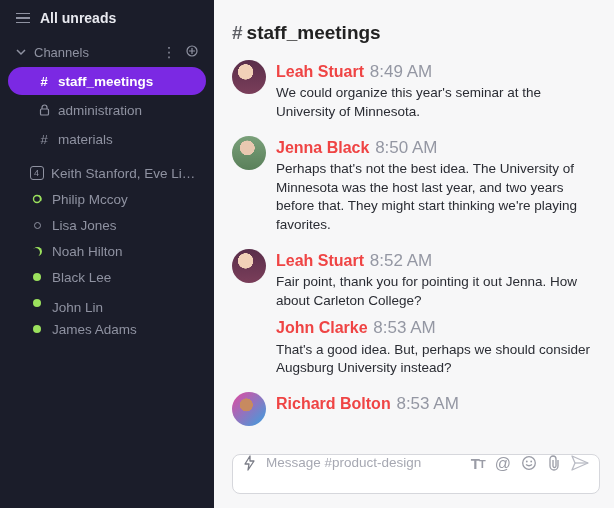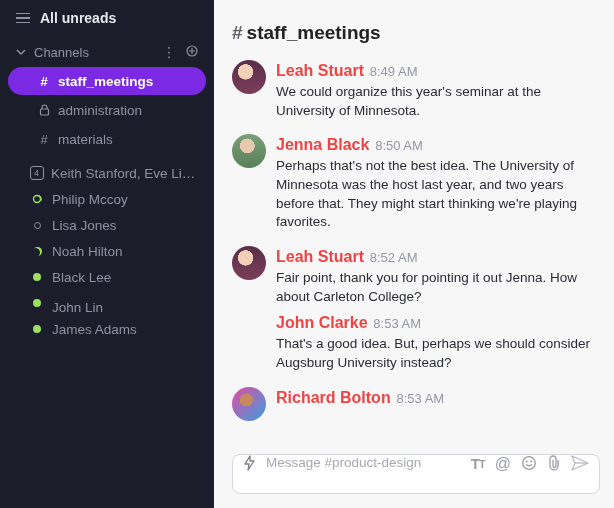--- a/index.html
+++ b/index.html
@@ -34,21 +34,21 @@
 .channel-title .hash { color:#5e6066; margin-right: 4px; font-weight:600; }
 
 .messages { flex:1; overflow:hidden; display:flex; flex-direction:column; gap: 14px; padding-right: 4px;}
 .msg { display:flex; gap: 10px; }
 .avatar { width: 34px; height:34px; border-radius:50%; flex-shrink:0; background:#ddd; }
 .msg.no-avatar .avatar { visibility:hidden; height: 0; }
 .msg.no-avatar { margin-top: -8px; }
 .msg-body { flex:1; font-size: 13.5px; line-height: 1.38; color:#2a2c33; }
 .msg-head { margin-bottom: 1px; }
 .msg-head .name { font-weight: 700; color:#ef4444; font-size: 16px; }
-.msg-head .time { font-size: 13px; color:#9497a3; margin-left: 2px; }
+.msg-head .time { font-size: 17px; color:#9497a3; margin-left: 2px; }
 
 .av1 { background: radial-gradient(circle at 40% 35%, #f2d1b8 25%, transparent 26%), linear-gradient(#5a2e4a,#7a3e5a); }
 .av2 { background: radial-gradient(circle at 45% 35%, #e9c8b0 25%, transparent 26%), linear-gradient(#7aa07a,#5a805a); }
 .av3 { background: radial-gradient(circle at 42% 38%, #c78a60 22%, transparent 23%), linear-gradient(135deg,#e34aa0,#3aa0e0); }
 
 .composer { margin-top: 12px; border: 1px solid #d6d7dc; background:#fff; border-radius: 8px; height: 40px; display:flex; align-items:flex-start; padding: 0 10px; gap: 10px; }
 .composer input { flex:1; border:none; outline:none; font-size: 13.5px; color:#333; background:transparent; }
 .composer input::placeholder { color:#a6a8b2; }
 .cicon { color:#9a9ca6; display:inline-flex; align-items:center; justify-content:center; cursor:pointer; }
 .cicon svg { display:block; }

